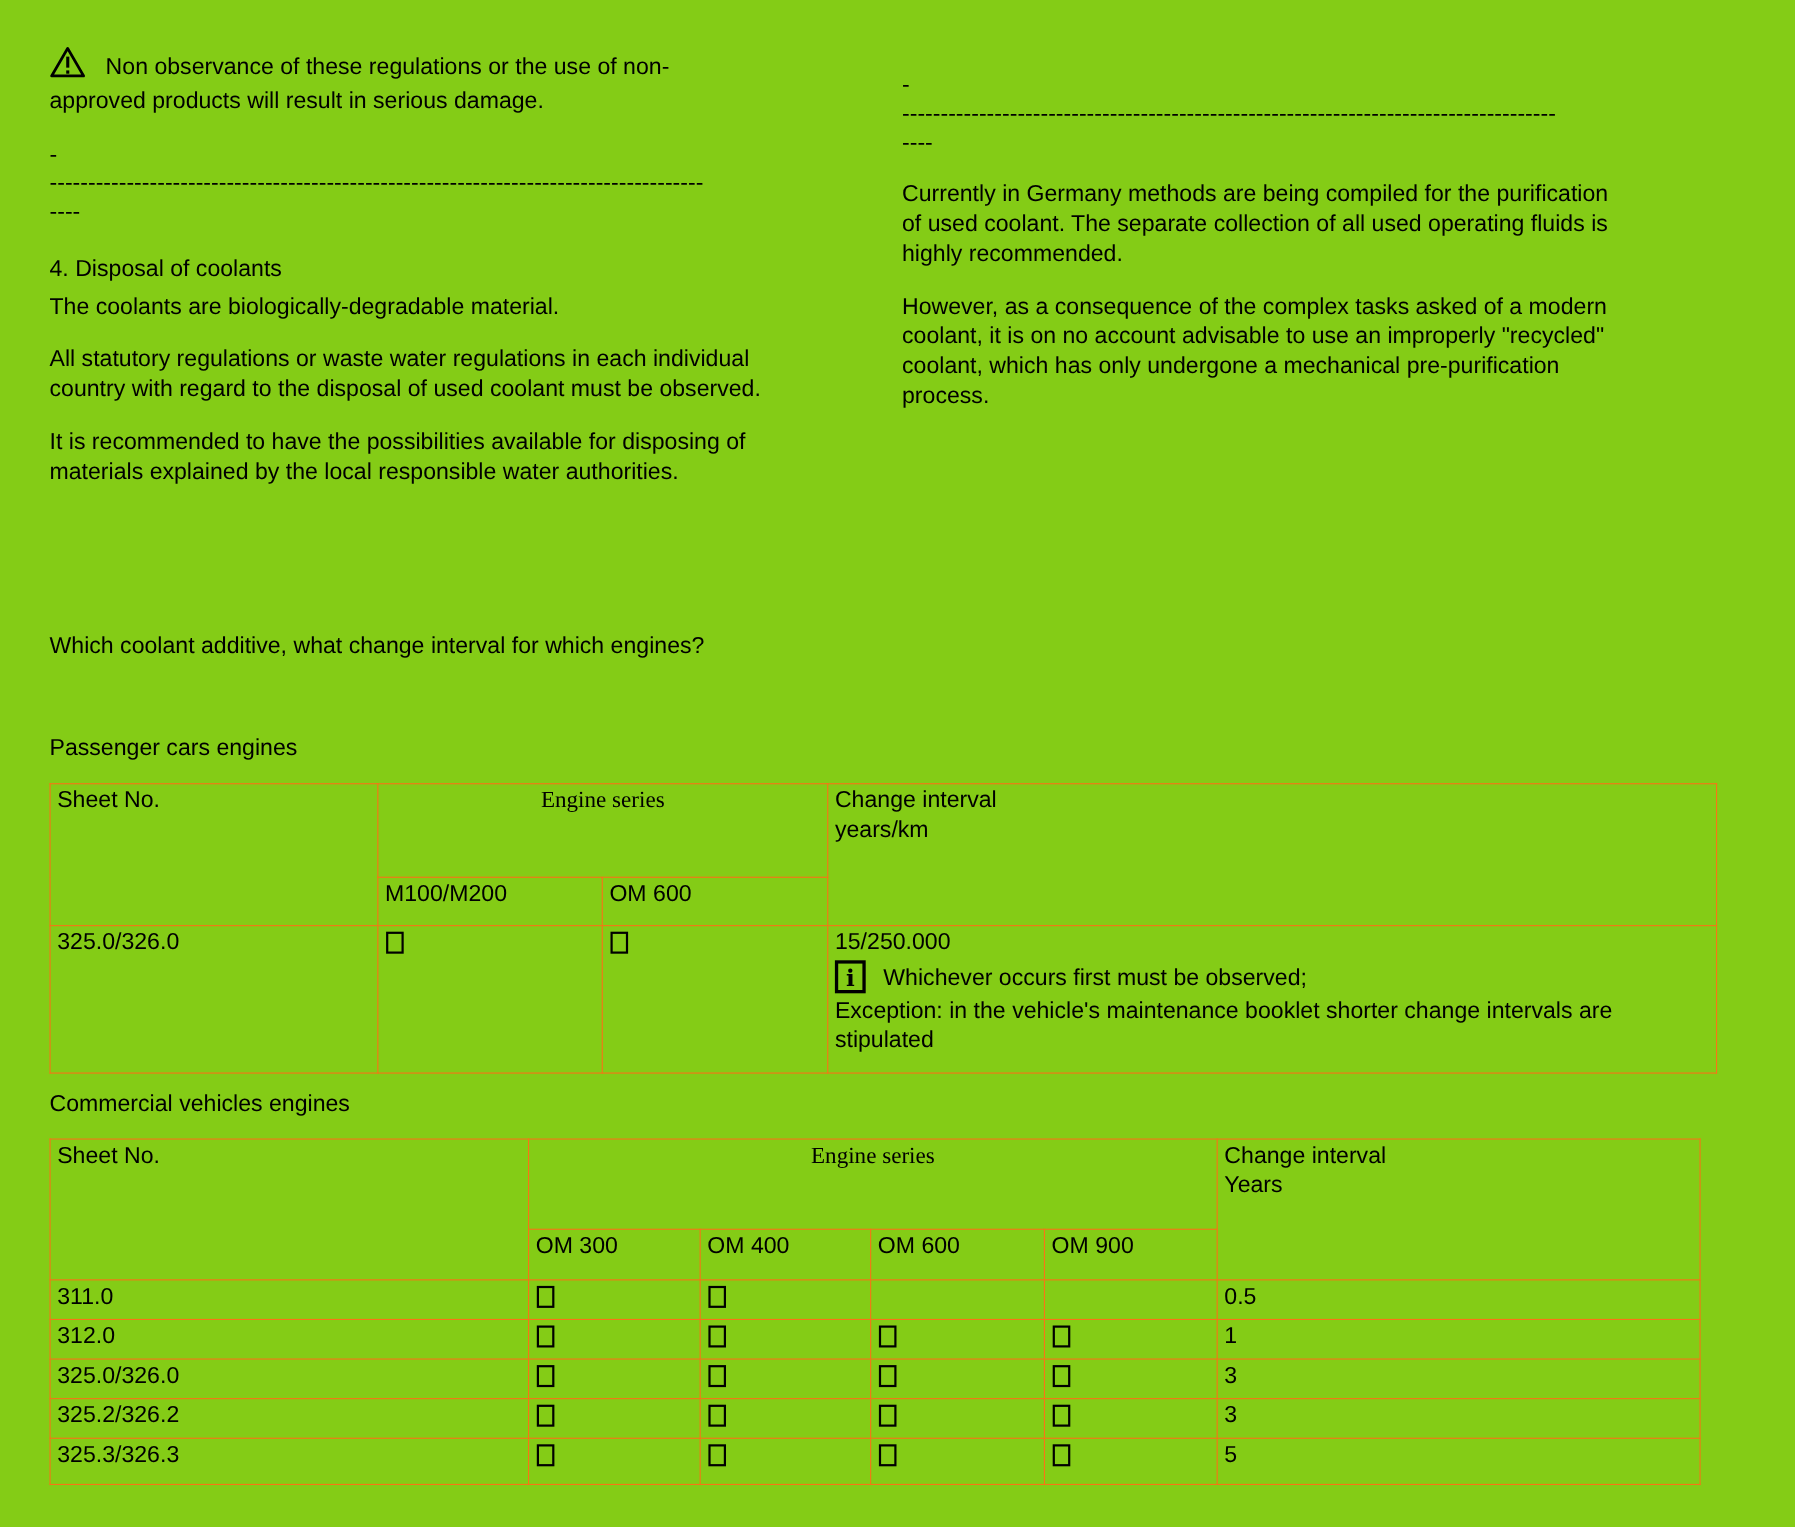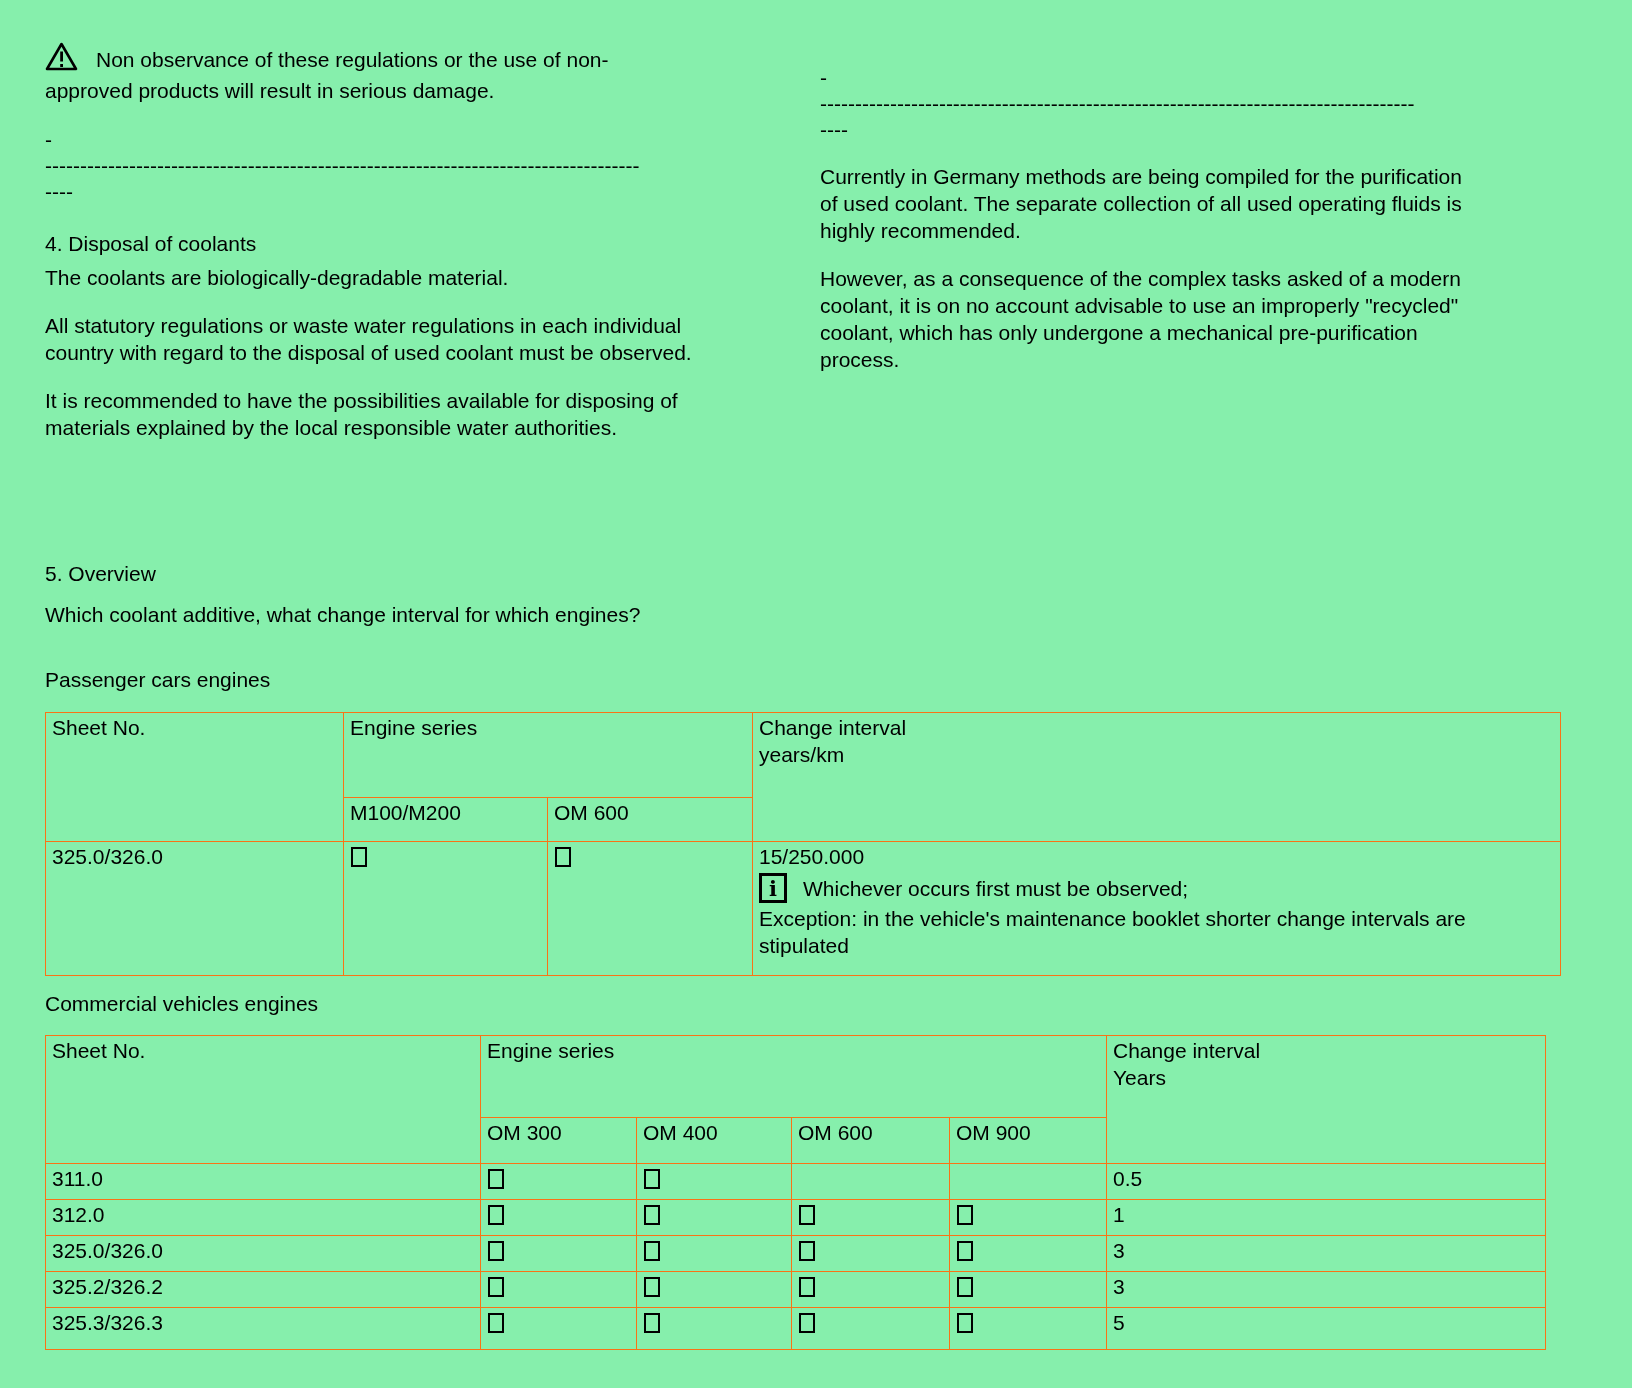--- a/index.html
+++ b/index.html
@@ -1,19 +1,19 @@
 <!DOCTYPE html>
 <html><head>
 <meta charset="utf-8">
 <style>
   html,body{margin:0;padding:0;background:#ffffff;}
   .page{
     position:relative;
     width:1632px;height:1388px;
-    background:#86efac;
+    background:#84cc16;
     color:#000000;
     font-family:"Liberation Sans", sans-serif;
     font-size:21px;
     line-height:27px;
     overflow:hidden;
   }
   .abs{position:absolute;}
   .pre{white-space:pre-line;}
   .col{max-width:740px;}
   .warn{display:block;margin:0;}
@@ -26,21 +26,21 @@
   .subtitle{margin-top:14px;}
 
   table.t{border-collapse:collapse;table-layout:fixed;}
   table.t td{
     border:1px solid #f97316;
     padding:1px 6px;
     vertical-align:top;
     font-size:21px;line-height:27px;
     overflow:hidden;
   }
-  td.center{text-align:left;}
+  td.center{text-align:center;font-family:Liberation Serif, serif;}
   td.bb-hidden{border-bottom-style:hidden;}
   td.sub{vertical-align:bottom;padding-bottom:4px;}
   .cb{
     display:inline-block;width:12px;height:16px;
     border:2px solid #000;margin:4px 0 0 1px;
   }
   .inforow{display:flex;align-items:center;margin:3px 0 2px 0;}
   .infobox{
     display:inline-flex;align-items:center;justify-content:center;
     width:22px;height:24px;border:3px solid #000;
@@ -86,21 +86,20 @@
     <p class="para-first pre">Currently in Germany methods are being compiled for the purification
 of used coolant. The separate collection of all used operating fluids is
 highly recommended.</p>
     <p class="para pre">However, as a consequence of the complex tasks asked of a modern
 coolant, it is on no account advisable to use an improperly "recycled"
 coolant, which has only undergone a mechanical pre-purification
 process.</p>
   </div>
 
   <div class="abs" style="left:45px;top:560px;">
-    <div>5. Overview</div>
     <div class="subtitle">Which coolant additive, what change interval for which engines?</div>
   </div>
 
   <div class="abs" style="left:45px;top:666px;">Passenger cars engines</div>
 
   <table class="t abs" style="left:45px;top:712px;width:1515px;">
     <colgroup>
         <col style="width:298px">
         <col style="width:204px">
         <col style="width:205px">

